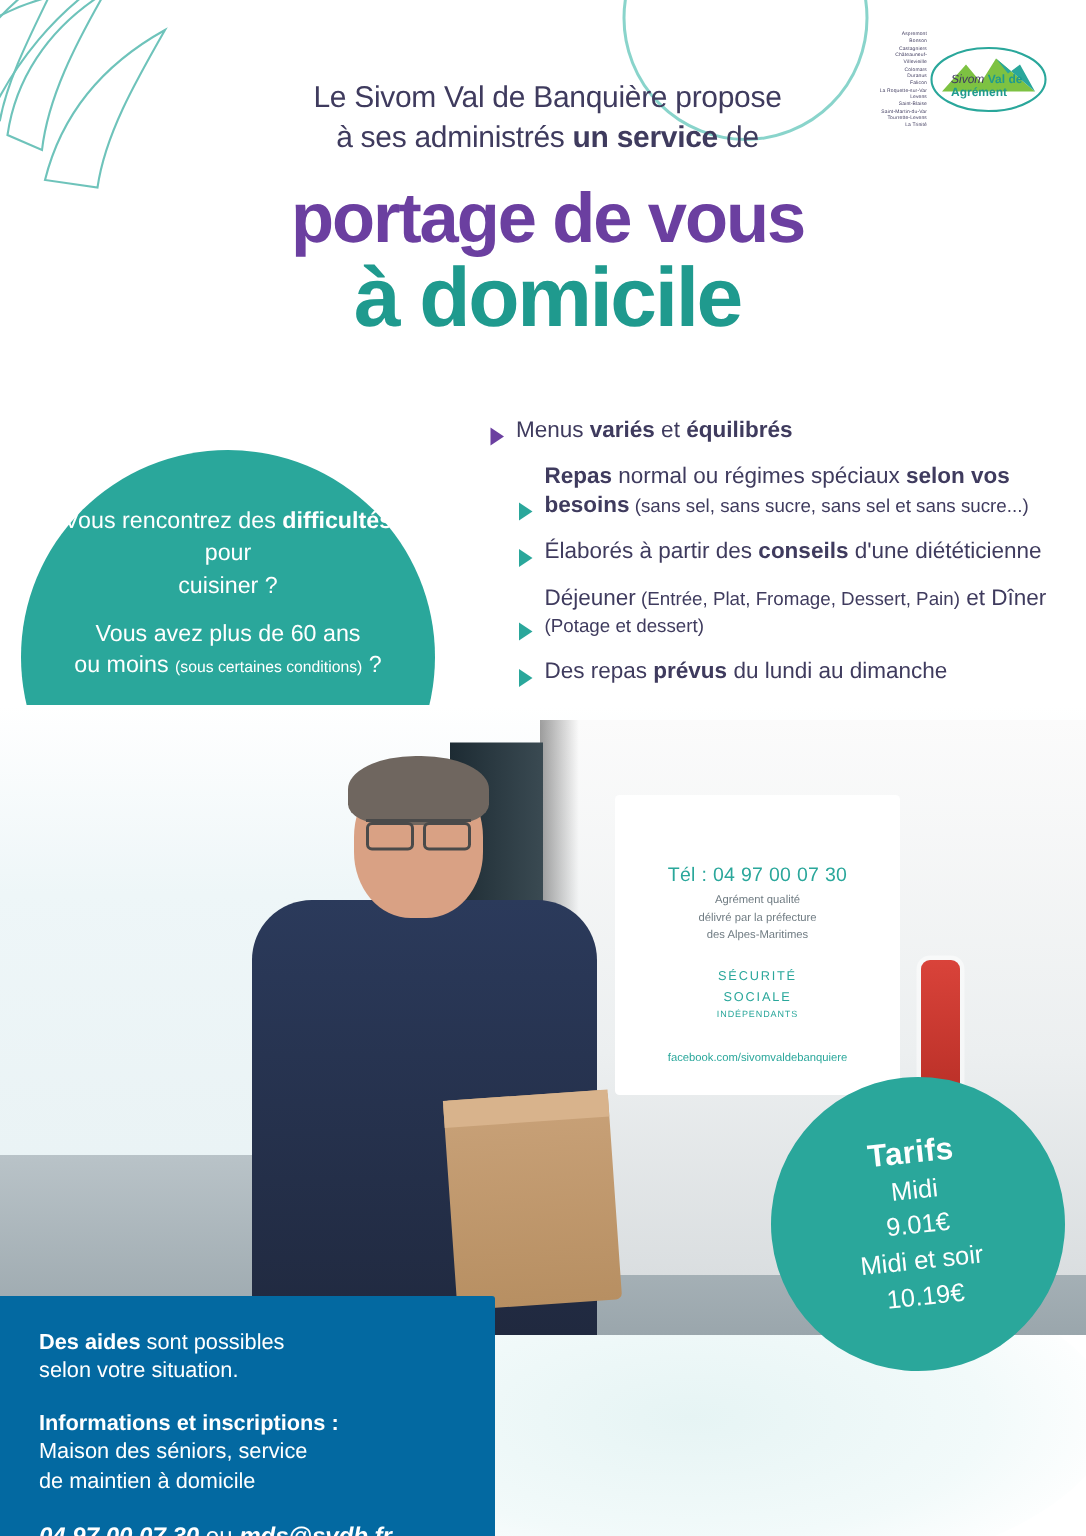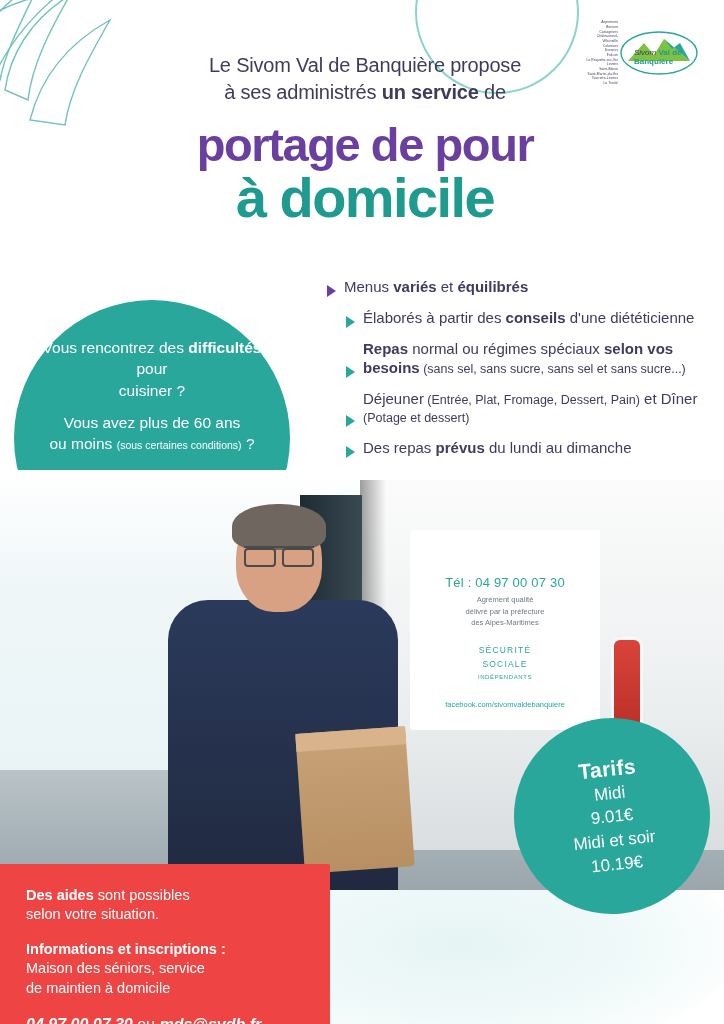--- a/index.html
+++ b/index.html
@@ -291,21 +291,21 @@
   .circle-tarifs .t-title { font-size: 21px; font-weight: 700; letter-spacing: .3px; }
   .circle-tarifs .t-line { font-size: 17px; line-height: 1.28; margin-top: 2px; }
 
   
   .band {
     position: absolute;
     left: 0;
     bottom: 0;
     width: 330px;
     height: 160px;
-    background: #ef4444;
+    background: #0369a1;
     color: #ffffff;
     padding: 22px 26px 0 26px;
     box-sizing: border-box;
     border-top-right-radius: 2px;
   }
   .band p { margin: 0; }
   .band .b1 { font-size: 14.5px; line-height: 1.32; }
   .band .b1 b { font-weight: 700; }
   .band .b2 { font-size: 14.5px; line-height: 1.32; margin-top: 16px !important; }
   .band .b2 b { font-weight: 700; }
@@ -343,31 +343,31 @@
 Tourrette-Levens
 La Trinité</div>
   <div class="logo-mark">
     <svg width="78" height="44" viewBox="0 0 78 44">
       <ellipse cx="39" cy="22" rx="38" ry="21" fill="none" stroke="#2aa79b" stroke-width="1.4"></ellipse>
       <path d="M8 30 L24 12 L34 24 L44 8 L70 30 Z" fill="#7dc242"></path>
       <path d="M44 8 L52 18 L60 12 L70 30 Z" fill="#2aa79b"></path>
     </svg>
     <div class="logo-text">
       <span>Sivom</span>
-      <b>Val de Banquière</b>
+      <b>Val de Agrément</b>
     </div>
   </div>
 </div>
 
 <div class="headline">
   <div class="l1">Le Sivom Val de Banquière propose</div>
   <div class="l2">
     <span>à ses administrés </span><b>un service</b><span> de</span>
   </div>
-  <div class="title-purple">portage de pour</div>
+  <div class="title-purple">portage de vous</div>
   <div class="title-teal">à domicile</div>
 </div>
 
 <div class="circle-left">
   <p class="cl-1">
     <span>Vous rencontrez des </span><b>difficultés</b><span> pour</span><br>
     <span>cuisiner ?</span>
   </p>
   <p class="cl-2">
     <span>Vous avez plus de 60 ans</span><br>
@@ -380,25 +380,25 @@
   <p class="cl-4">pour vous !</p>
 </div>
 
 <div class="bullets" id="bullets">
     <div class="bullet">
       <span class="tri"></span>
       <div class="txt"><span>Menus </span><b>variés</b><span> et </span><b>équilibrés</b></div>
     </div>
     <div class="bullet teal b-indent">
       <span class="tri"></span>
-      <div class="txt"><span>Élaborés à partir des </span><b>conseils</b><span> d'une diététicienne</span></div>
+      <div class="txt"><b>Repas</b><span> normal ou régimes spéciaux </span><b>selon vos besoins</b><span class="sm"> (sans sel, sans sucre, sans sel et sans sucre...)</span></div>
     </div>
     <div class="bullet teal b-indent">
       <span class="tri"></span>
-      <div class="txt"><b>Repas</b><span> normal ou régimes spéciaux </span><b>selon vos besoins</b><span class="sm"> (sans sel, sans sucre, sans sel et sans sucre...)</span></div>
+      <div class="txt"><span>Élaborés à partir des </span><b>conseils</b><span> d'une diététicienne</span></div>
     </div>
     <div class="bullet teal b-indent">
       <span class="tri"></span>
       <div class="txt"><span>Déjeuner</span><span class="sm"> (Entrée, Plat, Fromage, Dessert, Pain)</span><span> et Dîner</span><span class="sm"> (Potage et dessert)</span></div>
     </div>
     <div class="bullet teal b-indent">
       <span class="tri"></span>
       <div class="txt"><span>Des repas </span><b>prévus</b><span> du lundi au dimanche</span></div>
     </div>
   </div>

